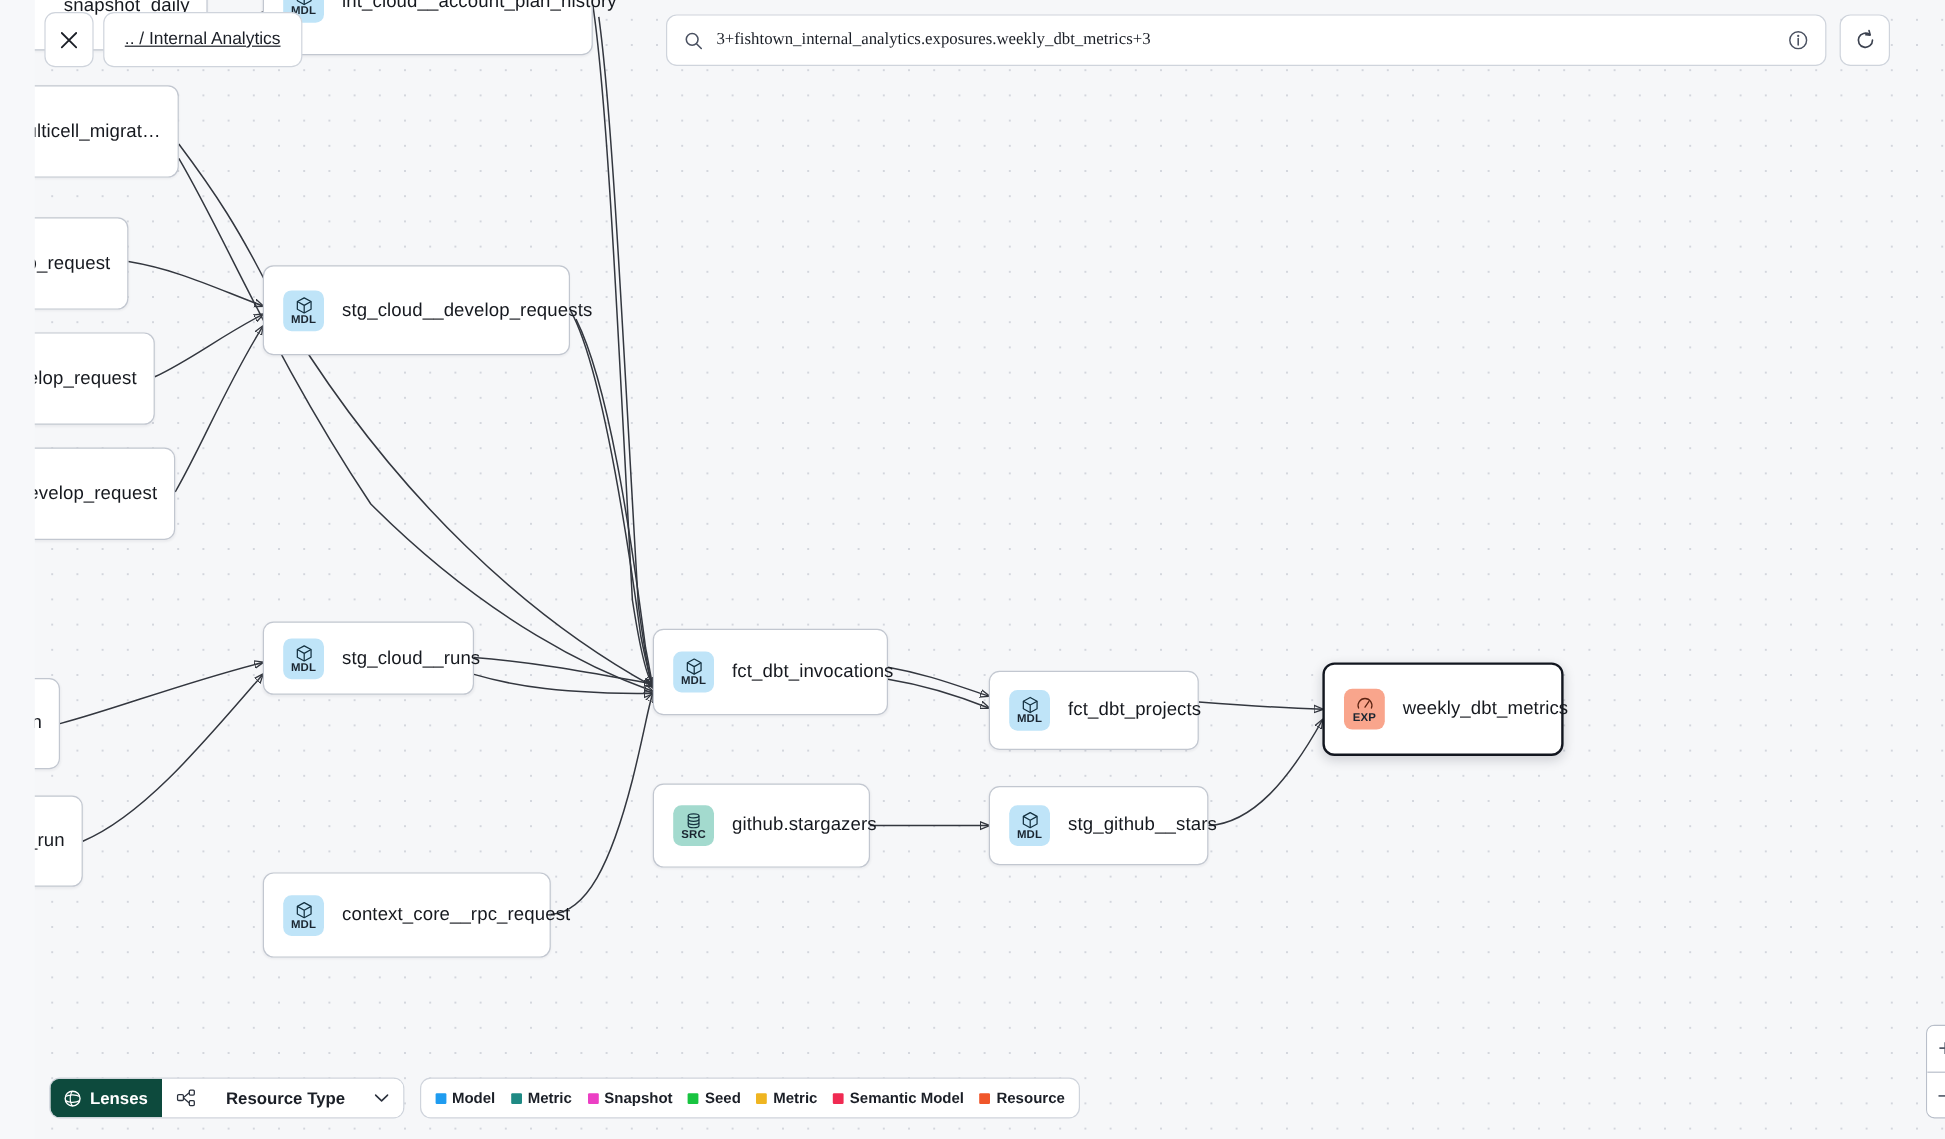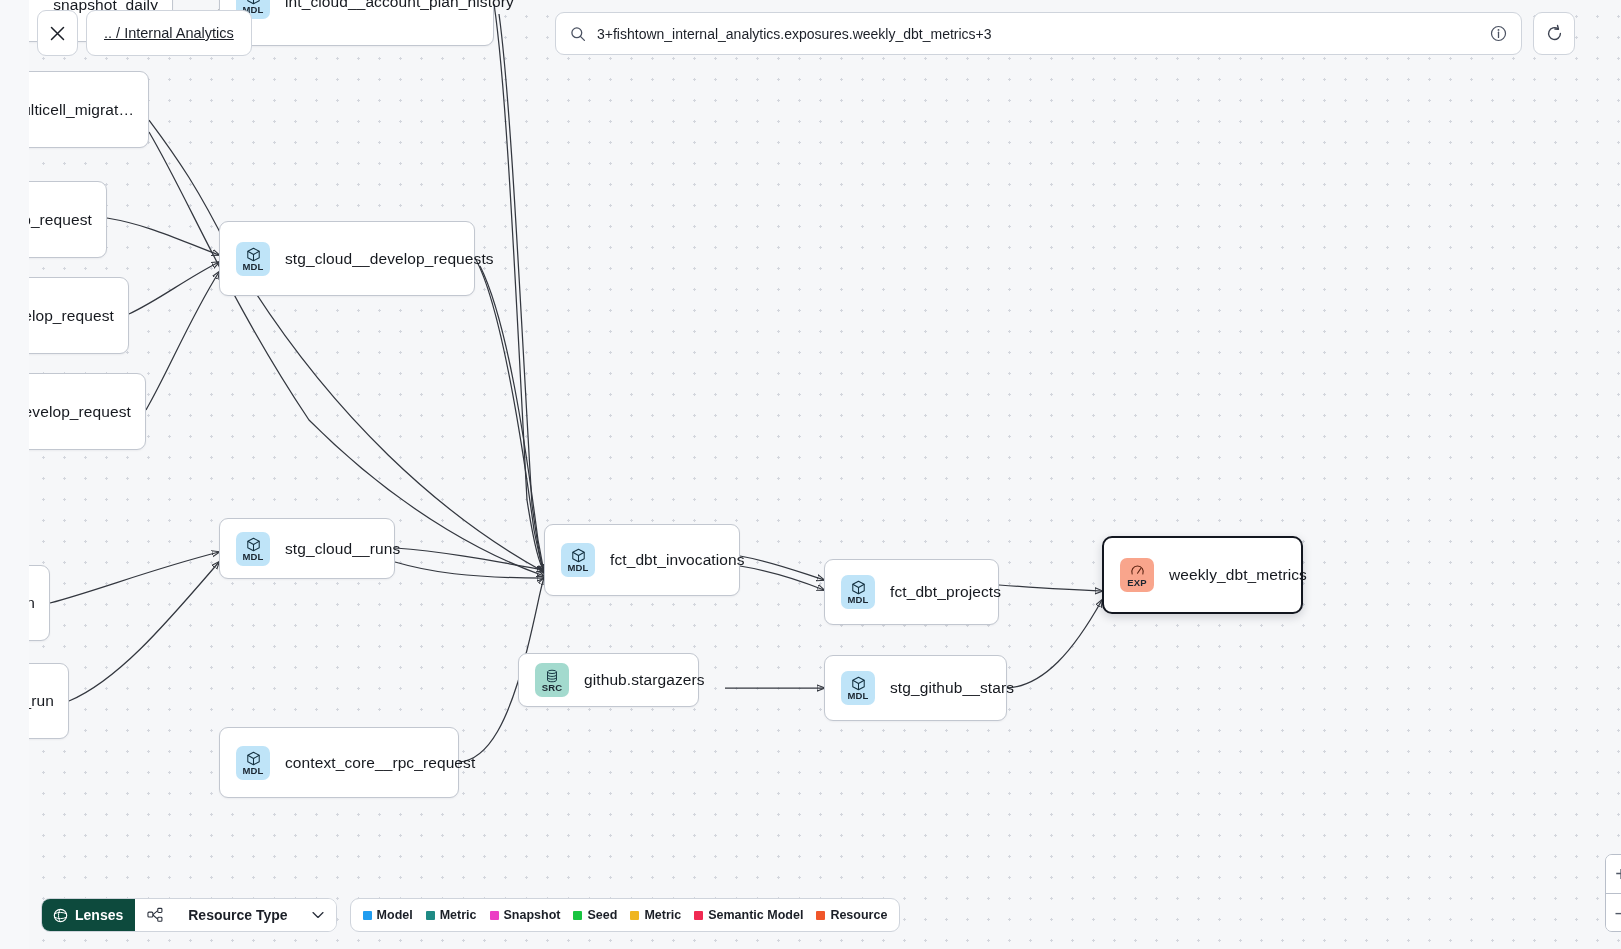--- a/index.html
+++ b/index.html
@@ -97,21 +97,21 @@
     width: 967px; height: 43px;
     background: #fff; border: 1px solid #cfd4dc; border-radius: 9px;
     display: flex; align-items: center; gap: 11px;
     padding: 0 14px;
   }
   .searchbar .qval {
     flex: 1 1 auto;
     font-size: 14px; color: #1b1f27;
     white-space: nowrap; overflow: hidden; text-overflow: ellipsis;
     background: transparent; border: 0; outline: none;
-    font-family: Liberation Sans, sans-serif;
+    font-family: Liberation Serif, serif;
   }
   .refresh-btn {
     position: absolute; left: 1504px; top: 12px;
     width: 42px; height: 43px;
     background: #fff; border: 1px solid #cfd4dc; border-radius: 9px;
     display: flex; align-items: center; justify-content: center;
     cursor: pointer;
   }
 
   
@@ -254,21 +254,21 @@
       <div class="node" style="left: 515px; top: 524px; width: 196px; height: 72px;">
         <div class="badge badge-mdl">
           <svg width="15" height="15" viewBox="0 0 16 16">
             <path d="M8 1.3 L14.1 4.6 L14.1 11.4 L8 14.7 L1.9 11.4 L1.9 4.6 Z" stroke="#13303f" stroke-width="1.1" fill="none" stroke-linejoin="round"></path>
             <path d="M1.9 4.6 L8 8 L14.1 4.6 M8 8 L8 14.7" stroke="#13303f" stroke-width="1.1" fill="none" stroke-linejoin="round"></path>
           </svg>
           <span class="bt">MDL</span>
         </div>
         <span class="label">fct_dbt_invocations</span>
       </div>
-      <div class="node" style="left: 489px; top: 653px; width: 181px; height: 54px;">
+      <div class="node" style="left: 515px; top: 653px; width: 181px; height: 70px;">
         <div class="badge badge-src">
           <svg width="14" height="14" viewBox="0 0 16 16">
             <ellipse cx="8" cy="3.3" rx="5.1" ry="1.9" stroke="#14323f" stroke-width="1.1" fill="none"></ellipse>
             <path d="M2.9 3.3 V12.7 C2.9 13.75 5.18 14.6 8 14.6 C10.82 14.6 13.1 13.75 13.1 12.7 V3.3" stroke="#14323f" stroke-width="1.1" fill="none"></path>
             <path d="M2.9 6.6 C2.9 7.65 5.18 8.5 8 8.5 C10.82 8.5 13.1 7.65 13.1 6.6" stroke="#14323f" stroke-width="1.1" fill="none"></path>
             <path d="M2.9 9.7 C2.9 10.75 5.18 11.6 8 11.6 C10.82 11.6 13.1 10.75 13.1 9.7" stroke="#14323f" stroke-width="1.1" fill="none"></path>
           </svg>
           <span class="bt">SRC</span>
         </div>
         <span class="label">github.stargazers</span>
@@ -286,21 +286,21 @@
       <div class="node" style="left: 795px; top: 655px; width: 183px; height: 66px;">
         <div class="badge badge-mdl">
           <svg width="15" height="15" viewBox="0 0 16 16">
             <path d="M8 1.3 L14.1 4.6 L14.1 11.4 L8 14.7 L1.9 11.4 L1.9 4.6 Z" stroke="#13303f" stroke-width="1.1" fill="none" stroke-linejoin="round"></path>
             <path d="M1.9 4.6 L8 8 L14.1 4.6 M8 8 L8 14.7" stroke="#13303f" stroke-width="1.1" fill="none" stroke-linejoin="round"></path>
           </svg>
           <span class="bt">MDL</span>
         </div>
         <span class="label">stg_github__stars</span>
       </div>
-      <div class="node selected" style="left: 1073px; top: 536px; width: 201px; height: 78px;">
+      <div class="node selected" style="left: 1073px; top: 552px; width: 201px; height: 78px;">
         <div class="badge badge-exp">
           <svg width="15" height="14" viewBox="0 0 16 16">
             <path d="M1.9 11.5 A6.6 6.6 0 1 1 14.1 11.5" stroke="#5c2312" stroke-width="1.2" fill="none" stroke-linecap="round"></path>
             <path d="M8 10.6 L11.6 5.3" stroke="#5c2312" stroke-width="1.25" fill="none" stroke-linecap="round"></path>
           </svg>
           <span class="bt">EXP</span>
         </div>
         <span class="label">weekly_dbt_metrics</span>
       </div>
     </div>

